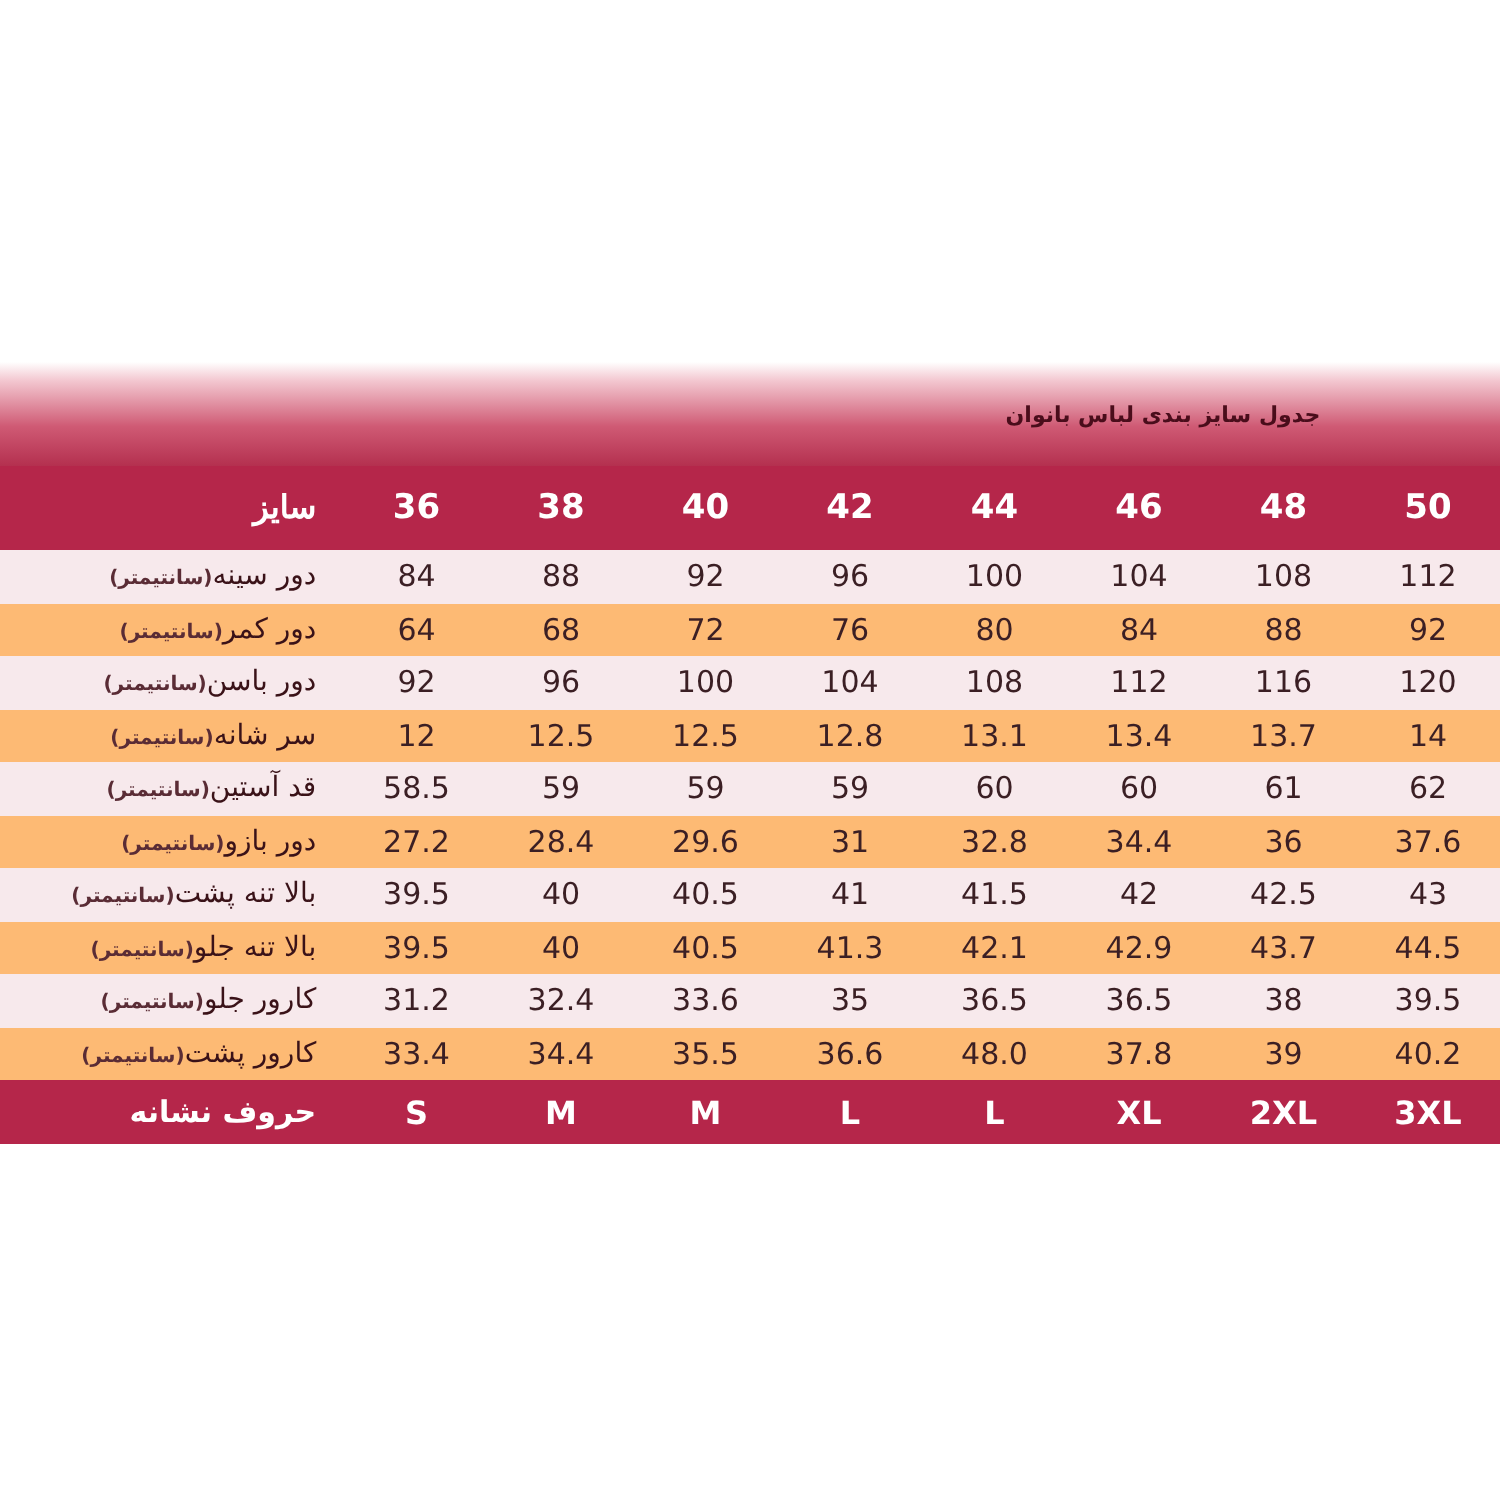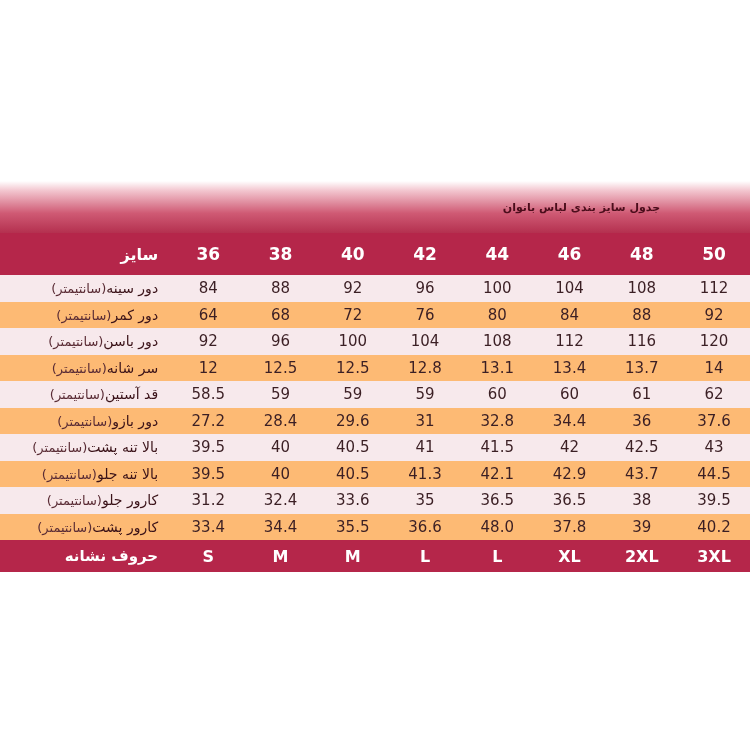--- a/index.html
+++ b/index.html
@@ -60,39 +60,41 @@
     height: 42px;
     background: #b5264a;
     color: #ffffff;
     font-weight: bold;
     font-size: 17px;
   }
   tr.header-row td.label-col {
     text-align: right;
     padding-right: 14px;
     font-size: 16px;
+    font-family: Liberation Serif, serif;
   }
   
   tr.data-row td {
     height: 26.5px;
     font-size: 15px;
   }
   tr.data-row.odd td { background: #f7e9ec; }
   tr.data-row.even td { background: #fdba74; }
   tr.data-row td.label-col {
     text-align: right;
     padding-right: 14px;
     font-size: 14px;
     color: #3a1218;
     direction: rtl;
     white-space: nowrap;
   }
   .unit {
-    font-size: 13px;
+    font-size: 10px;
     color: #5a2c35;
+    font-weight: bold;
   }
   
   tr.footer-row td {
     height: 32px;
     background: #b5264a;
     color: #ffffff;
     font-weight: bold;
     font-size: 16px;
   }
   tr.footer-row td.label-col {

